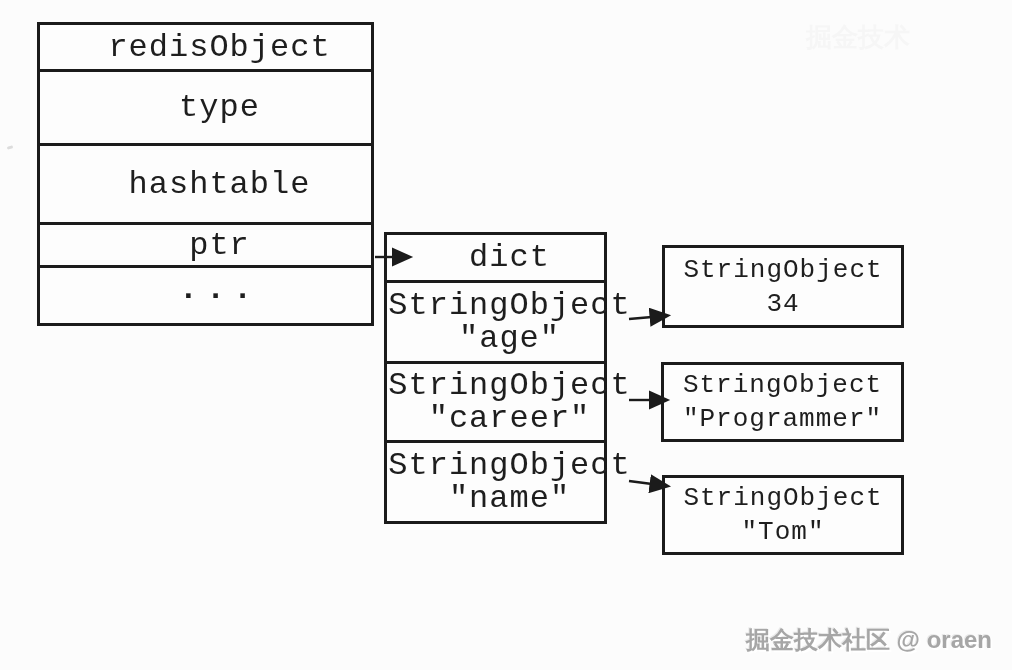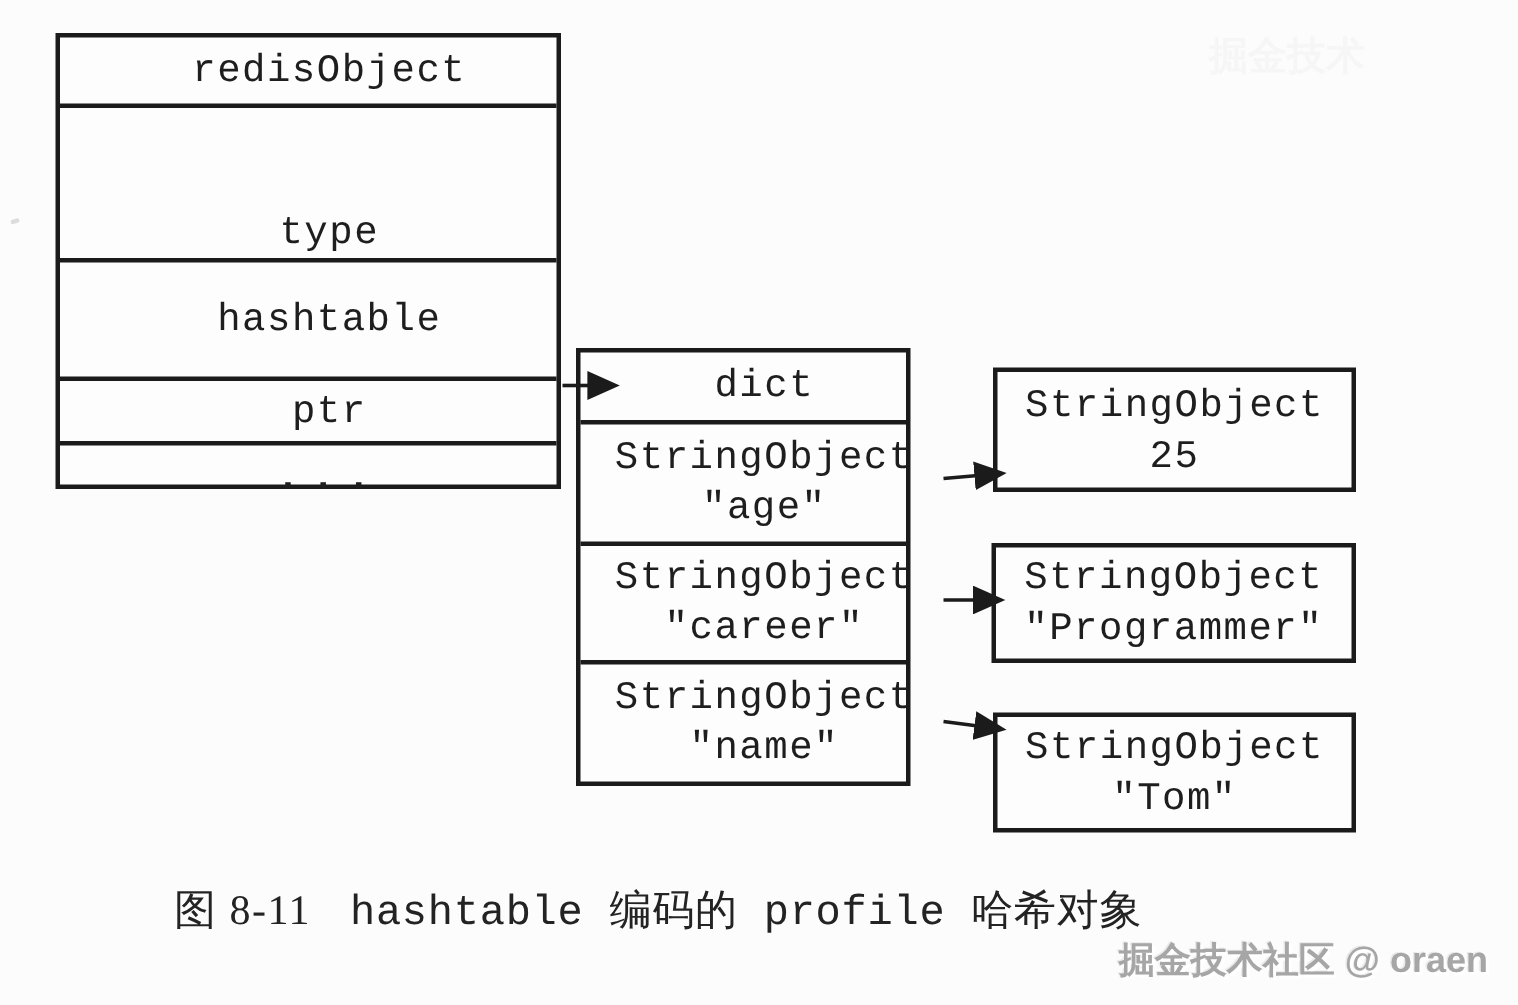--- a/index.html
+++ b/index.html
@@ -16,33 +16,33 @@
   .box {
     position: absolute;
     border: 3px solid #1b1b1b;
     background: #fdfdfd;
   }
   .row {
     display: flex;
     flex-direction: column;
     align-items: center;
     justify-content: center;
-    font-size: 26px;
+    font-size: 32px;
     line-height: 33px;
     letter-spacing: 1px;
     text-align: center;
     white-space: nowrap;
     padding-left: 28px;
   }
   .row + .row { border-top: 3px solid #1b1b1b; }
 
   
   #redis-object-box { left: 37px; top: 22px; width: 337px; height: 304px; }
   #ro-header   { height: 44px; }
-  #ro-type     { height: 103px; justify-content: flex-end; }
+  #ro-type     { height: 74px; }
   #ro-encoding { height: 79px; }
   #ro-ptr      { height: 43px; }
   #ro-dots     { height: 45px; }
   #ro-dots .line { letter-spacing: 8px; font-weight: bold; }
 
   
   #dict-box { left: 384px; top: 232px; width: 223px; height: 292px; }
   #dict-header { height: 45px; }
   #dict-age    { height: 81px; }
   #dict-career { height: 79px; }
@@ -162,21 +162,21 @@
       <span class="line">"career"</span>
     </div>
     <div class="row" id="dict-name">
       <span class="line">StringObject</span>
       <span class="line">"name"</span>
     </div>
   </div>
 
   <div class="box value-box" id="value-age">
     <span class="line">StringObject</span>
-    <span class="line">25</span>
+    <span class="line">34</span>
   </div>
   <div class="box value-box" id="value-career">
     <span class="line">StringObject</span>
     <span class="line">"Programmer"</span>
   </div>
   <div class="box value-box" id="value-name">
     <span class="line">StringObject</span>
     <span class="line">"Tom"</span>
   </div>
 
@@ -185,19 +185,16 @@
       <marker id="arrowhead" markerWidth="10" markerHeight="8" refX="1" refY="4" orient="auto">
         <path d="M0,0 L9,4 L0,8 Z" fill="#1b1b1b"></path>
       </marker>
     </defs>
     <line x1="375" y1="257" x2="394" y2="257" stroke="#1b1b1b" stroke-width="2.4" marker-end="url(#arrowhead)"></line>
     <line x1="629" y1="319" x2="652" y2="317" stroke="#1b1b1b" stroke-width="2.4" marker-end="url(#arrowhead)"></line>
     <line x1="629" y1="400" x2="651" y2="400" stroke="#1b1b1b" stroke-width="2.4" marker-end="url(#arrowhead)"></line>
     <line x1="629" y1="481" x2="652" y2="484" stroke="#1b1b1b" stroke-width="2.4" marker-end="url(#arrowhead)"></line>
   </svg>
 
-  <div id="caption">
-    <span class="fig-label">图 8-11</span><span class="fig-title">hashtable 编码的 profile 哈希对象</span>
-  </div>
 
   <div id="watermark">掘金技术社区 @ oraen</div>
 
 </div>
 
 </body></html>

